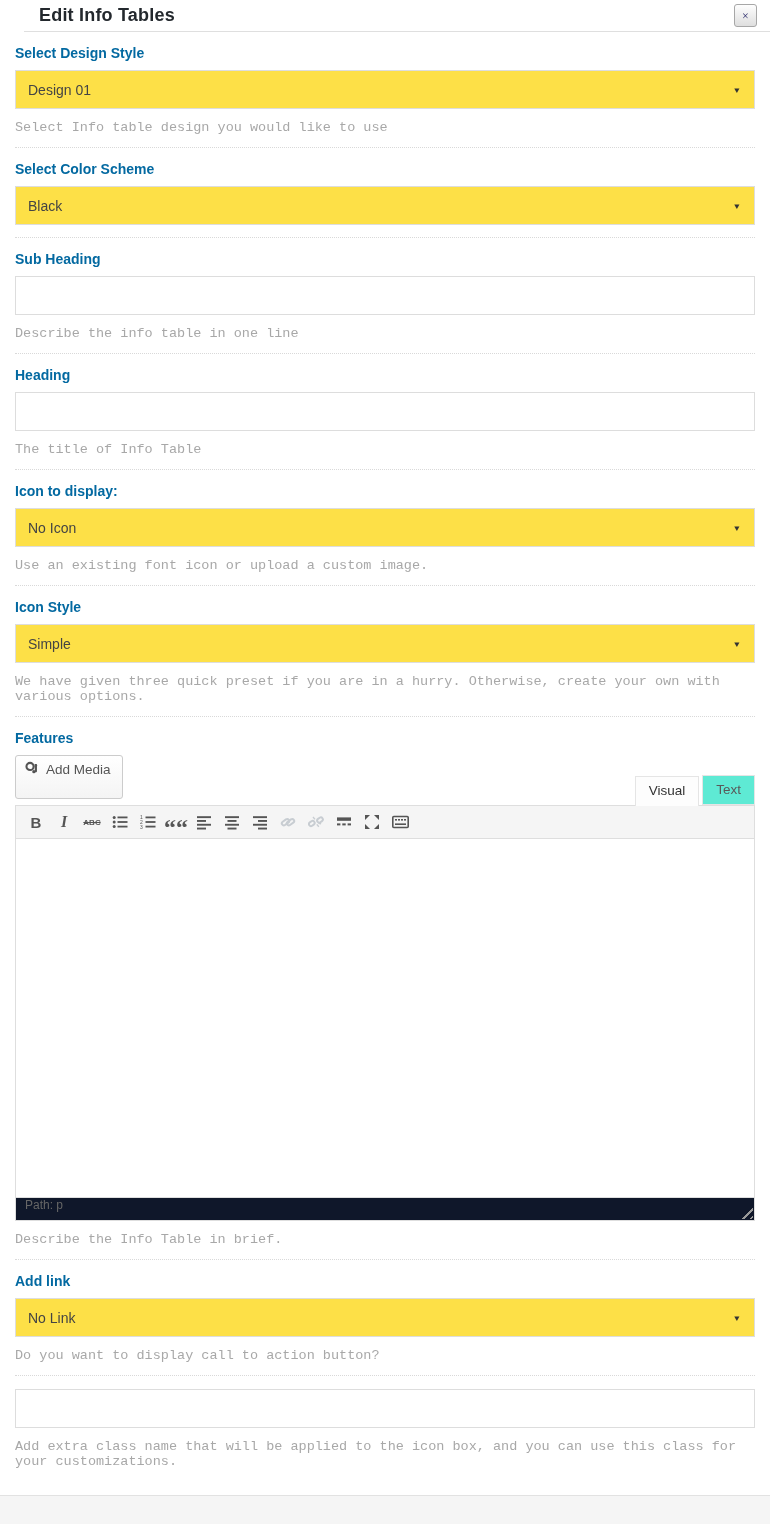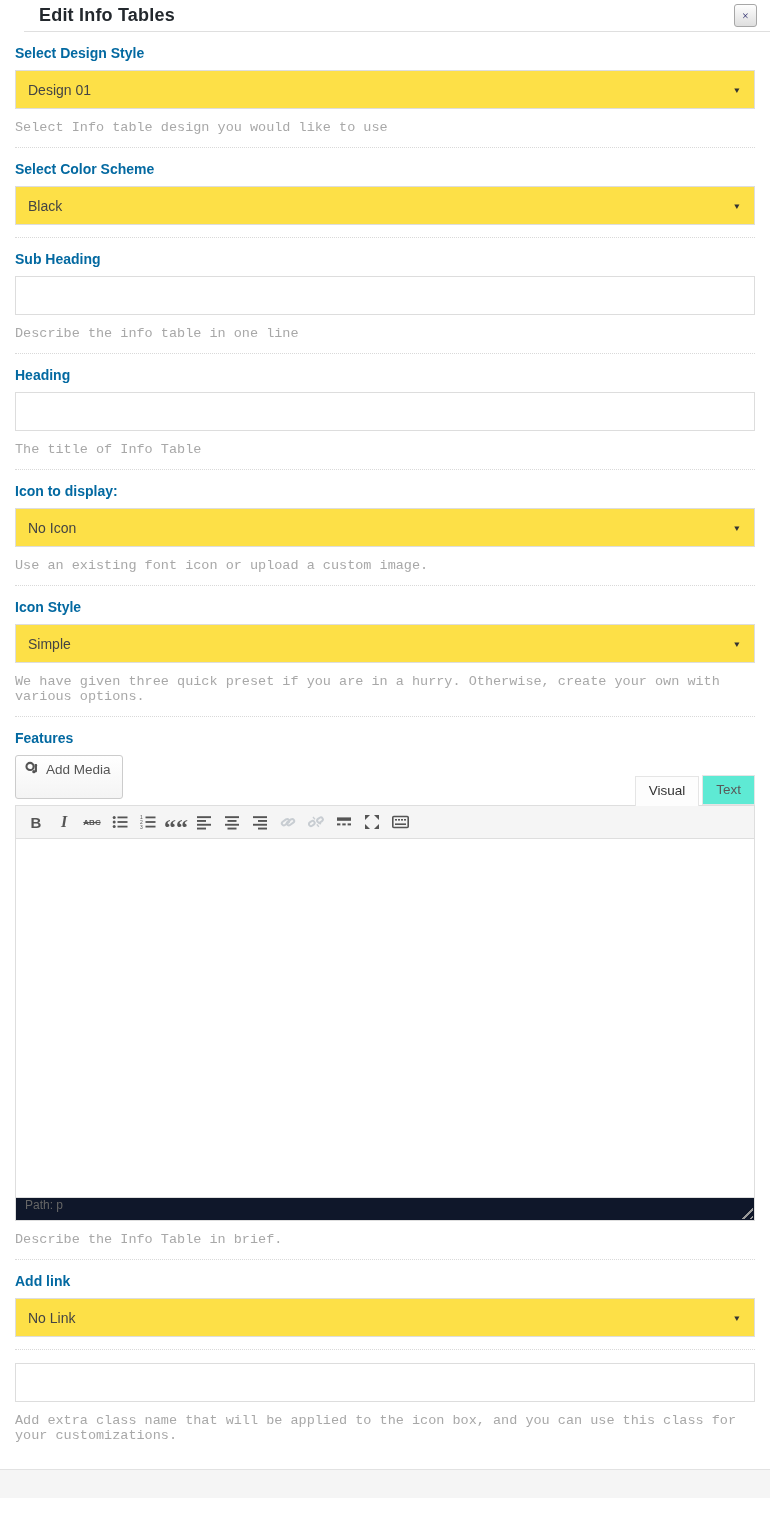--- a/index.html
+++ b/index.html
@@ -310,20 +310,21 @@
     </div>
 
     <div class="field">
       <div class="field-label">Add link</div>
       <div class="select-wrap">
         <select>
           <option>No Link</option>
         </select>
         <span class="select-caret">▼</span>
       </div>
+      <div class="help">Do you want to display call to action button?</div>
     </div>
 
     <div class="field last">
       <input type="text" class="text-input" value="" style="">
       <div class="help">Add extra class name that will be applied to the icon box, and you can use this class for your customizations.</div>
     </div>
 
   </div>
 
   <div class="modal-footer">

